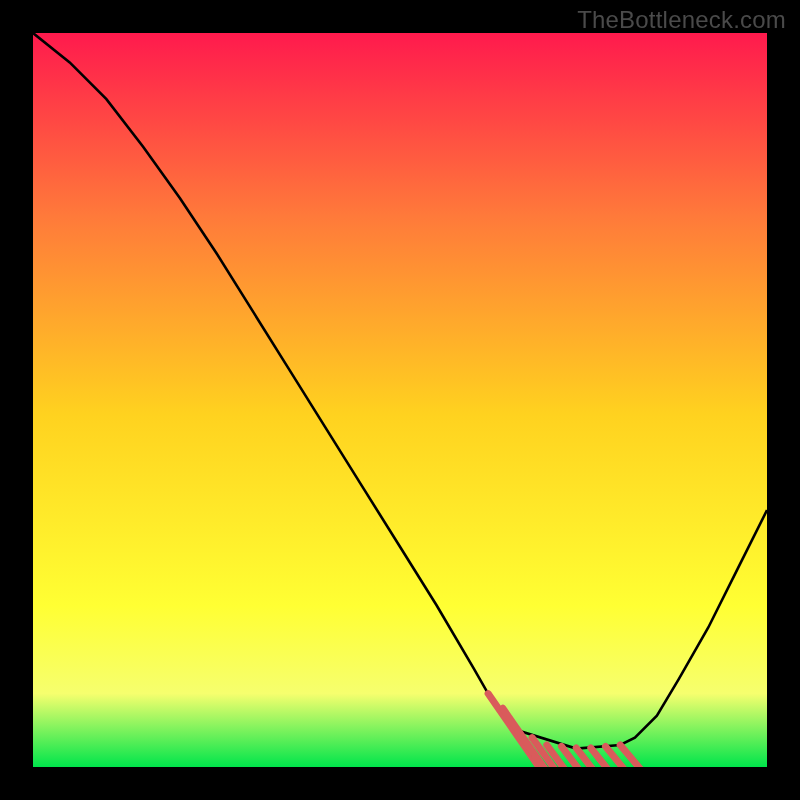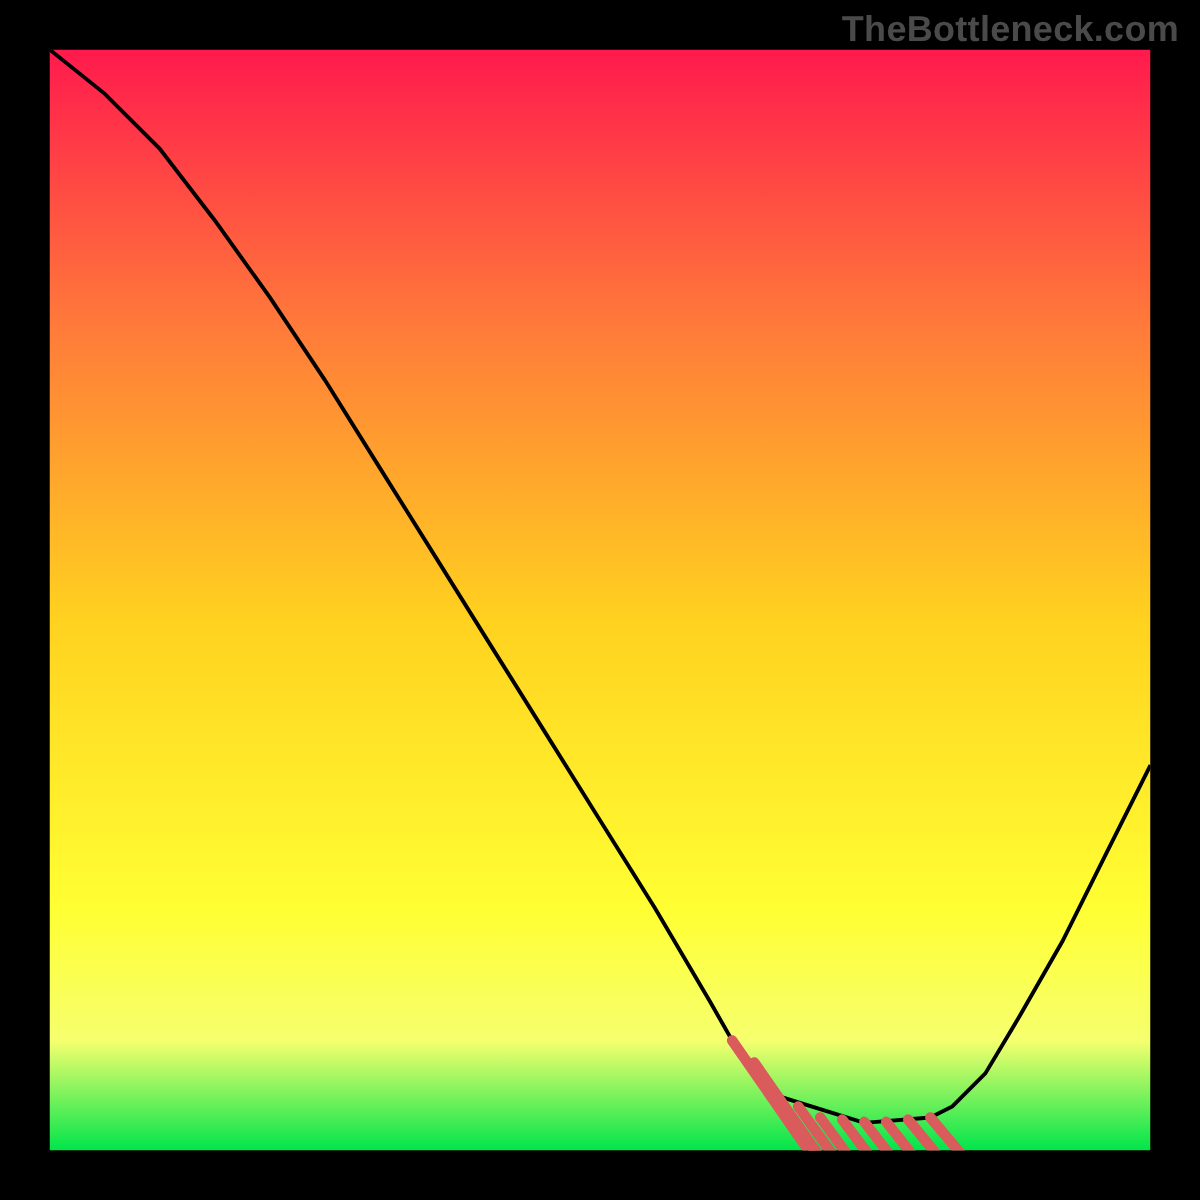--- a/index.html
+++ b/index.html
@@ -16,21 +16,21 @@
     width: 800px;
     height: 800px;
     background: #000;
   }
   .watermark {
     position: absolute;
     top: 6px;
     right: 14px;
     color: #4a4a4a;
     font-size: 24px;
-    font-weight: bold;
+    font-weight: normal;
     letter-spacing: 0.2px;
     user-select: none;
   }
   .plot {
     position: absolute;
     left: 33px;
     top: 33px;
     width: 734px;
     height: 734px;
   }

